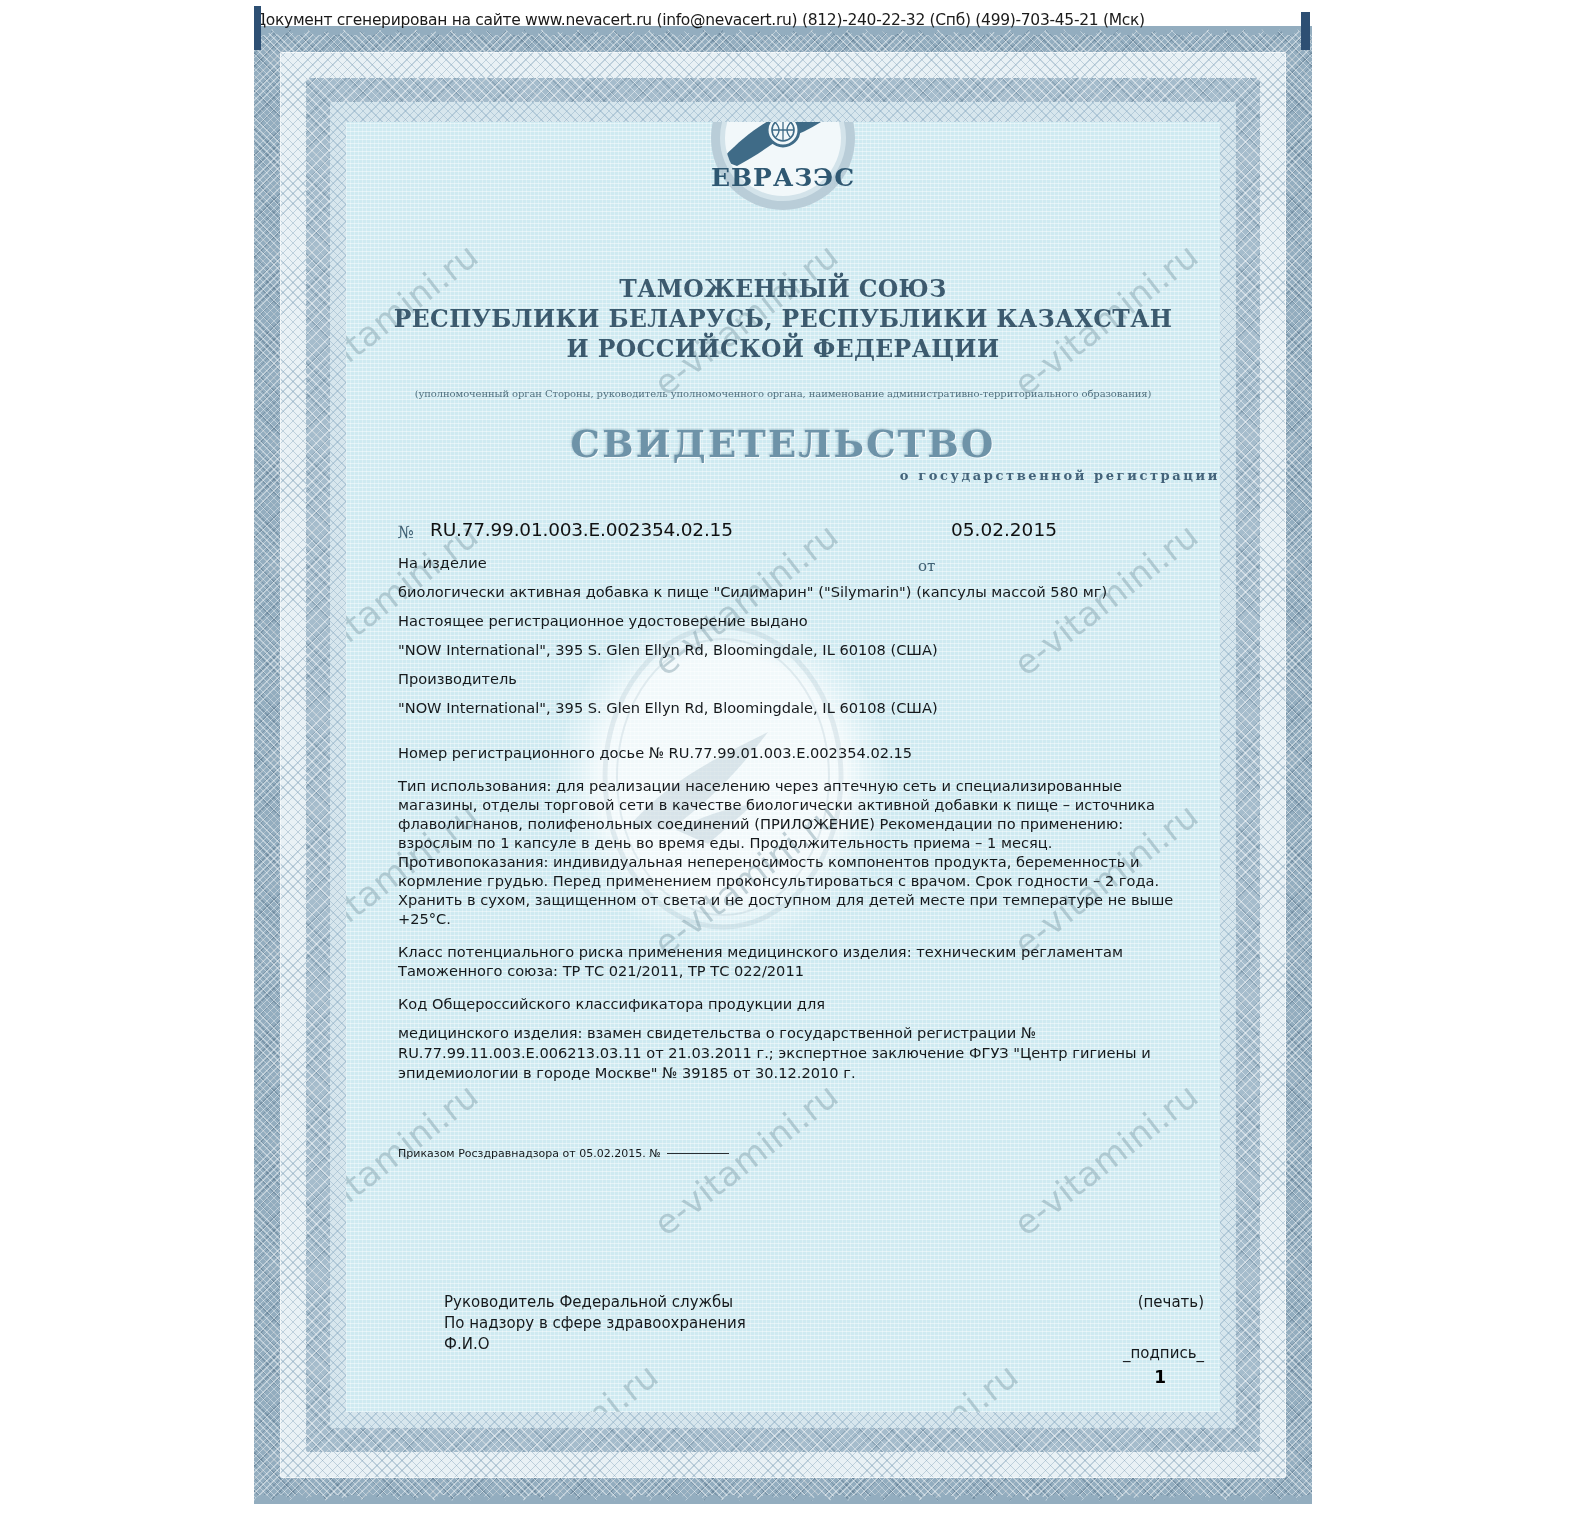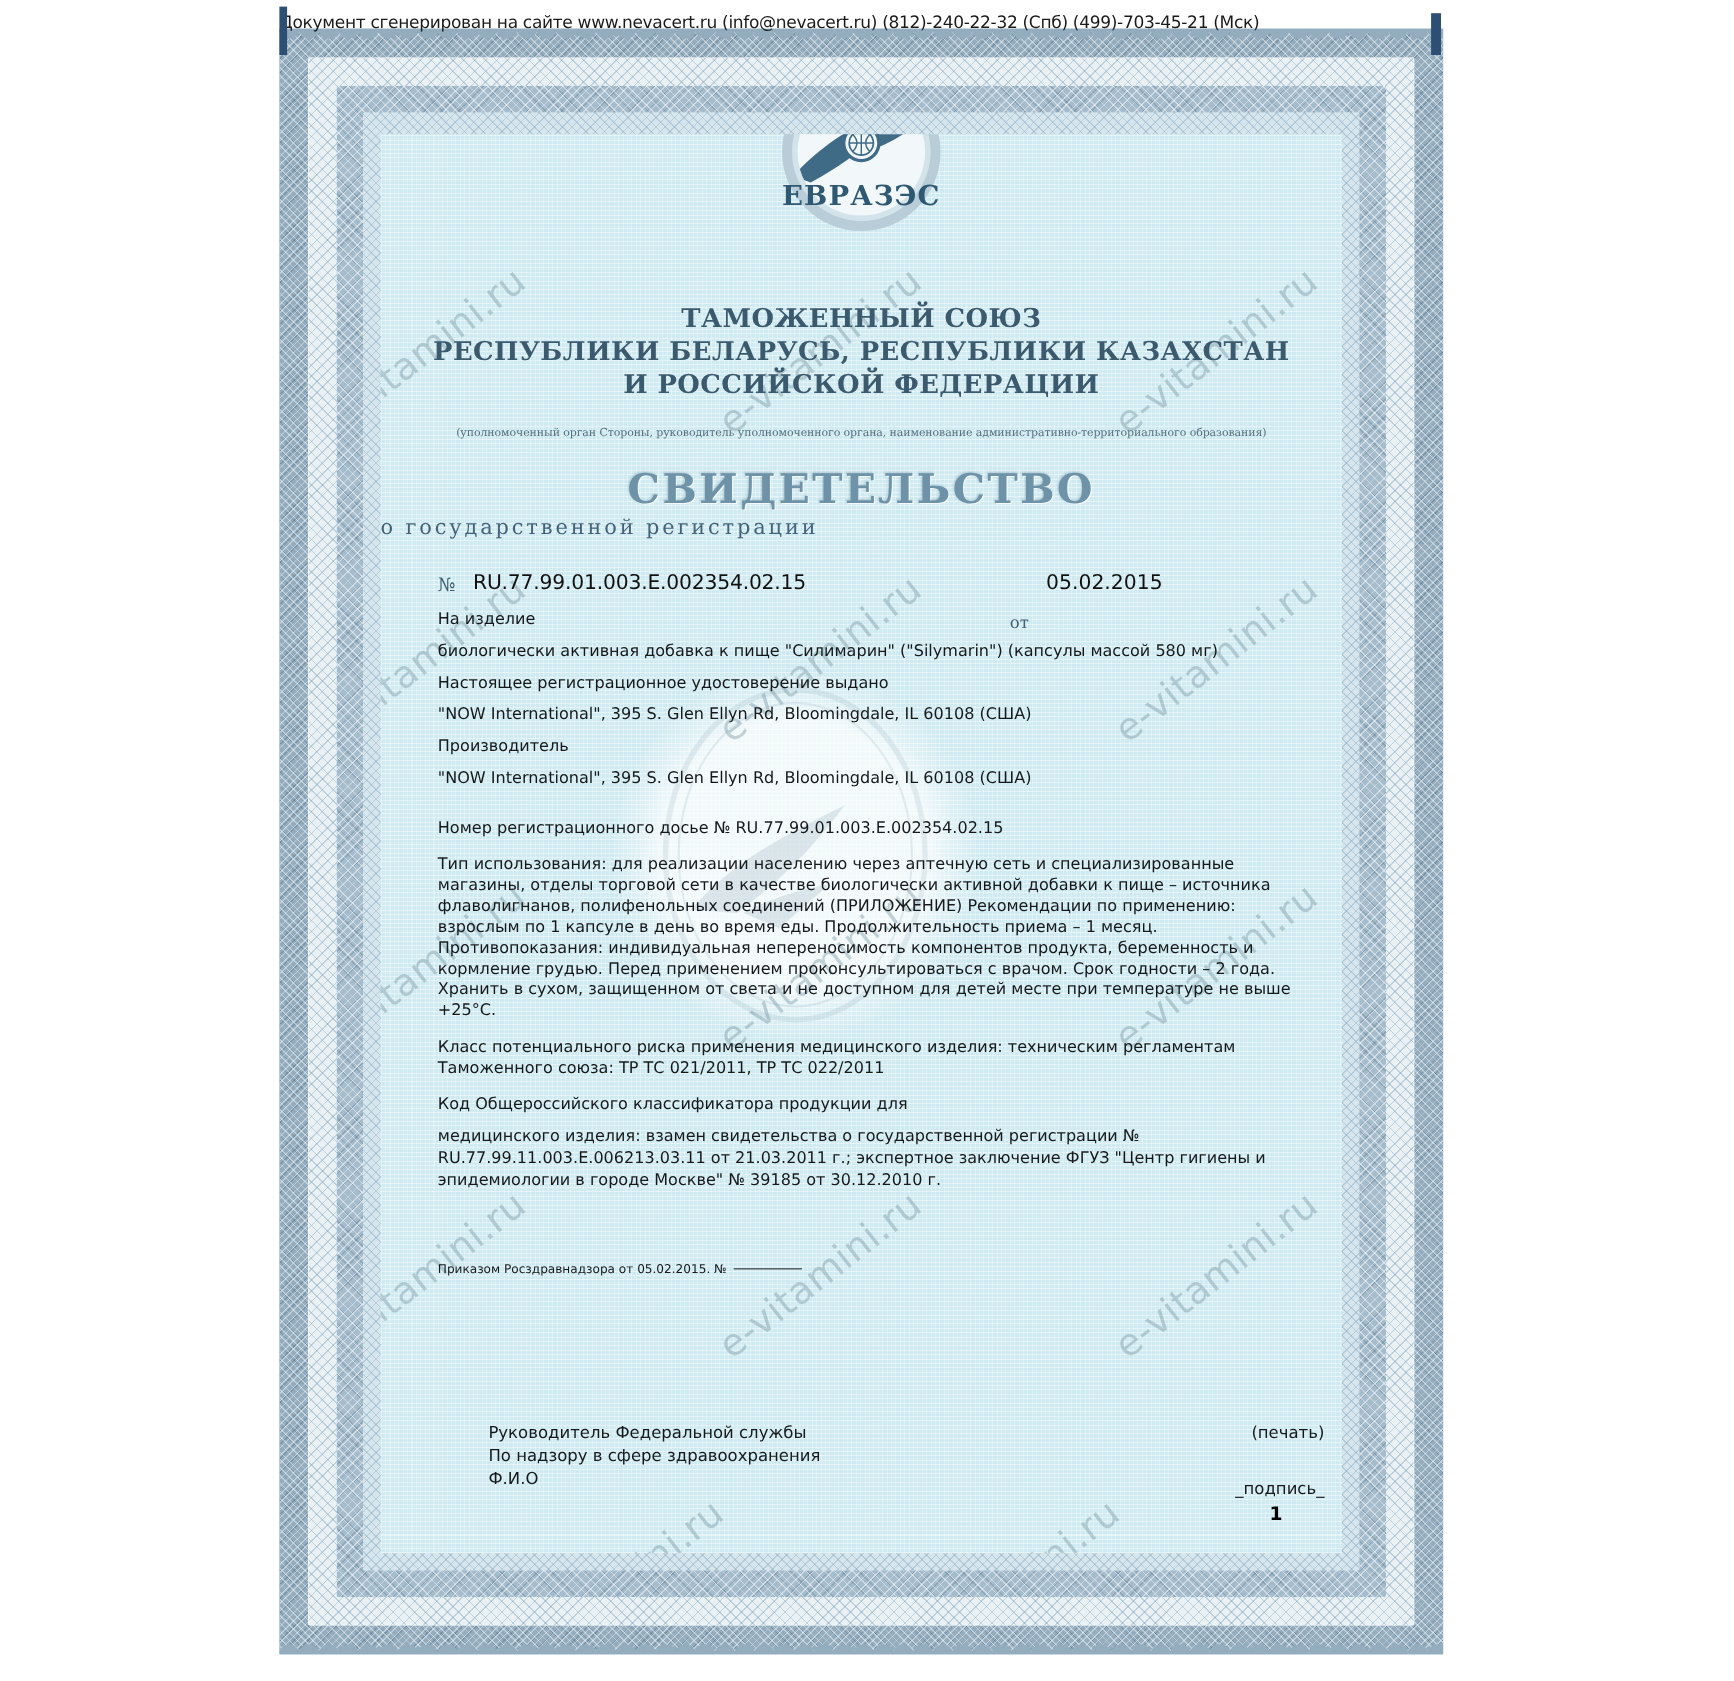--- a/index.html
+++ b/index.html
@@ -210,24 +210,24 @@
     font-weight: bold;
     font-size: 37px;
     letter-spacing: 2.2px;
     color: #6e93a8;
     text-shadow: 1px 1px 0 rgba(255,255,255,.75), -1px -1px 2px rgba(90,125,145,.35);
   }
   #cert-sub {
     position: absolute;
     left: 0; right: 0;
     top: 346px;
-    text-align: left;
-    font-family: "DejaVu Serif", "Liberation Serif", serif;
-    font-weight: normal;
-    font-size: 19px;
+    text-align: right;
+    font-family: "DejaVu Serif", "Liberation Serif", serif;
+    font-weight: bold;
+    font-size: 13px;
     letter-spacing: 2.6px;
     color: #44637a;
   }
 
   
   #body-block {
     position: absolute;
     left: 52px;
     top: 398px;
     width: 800px;

